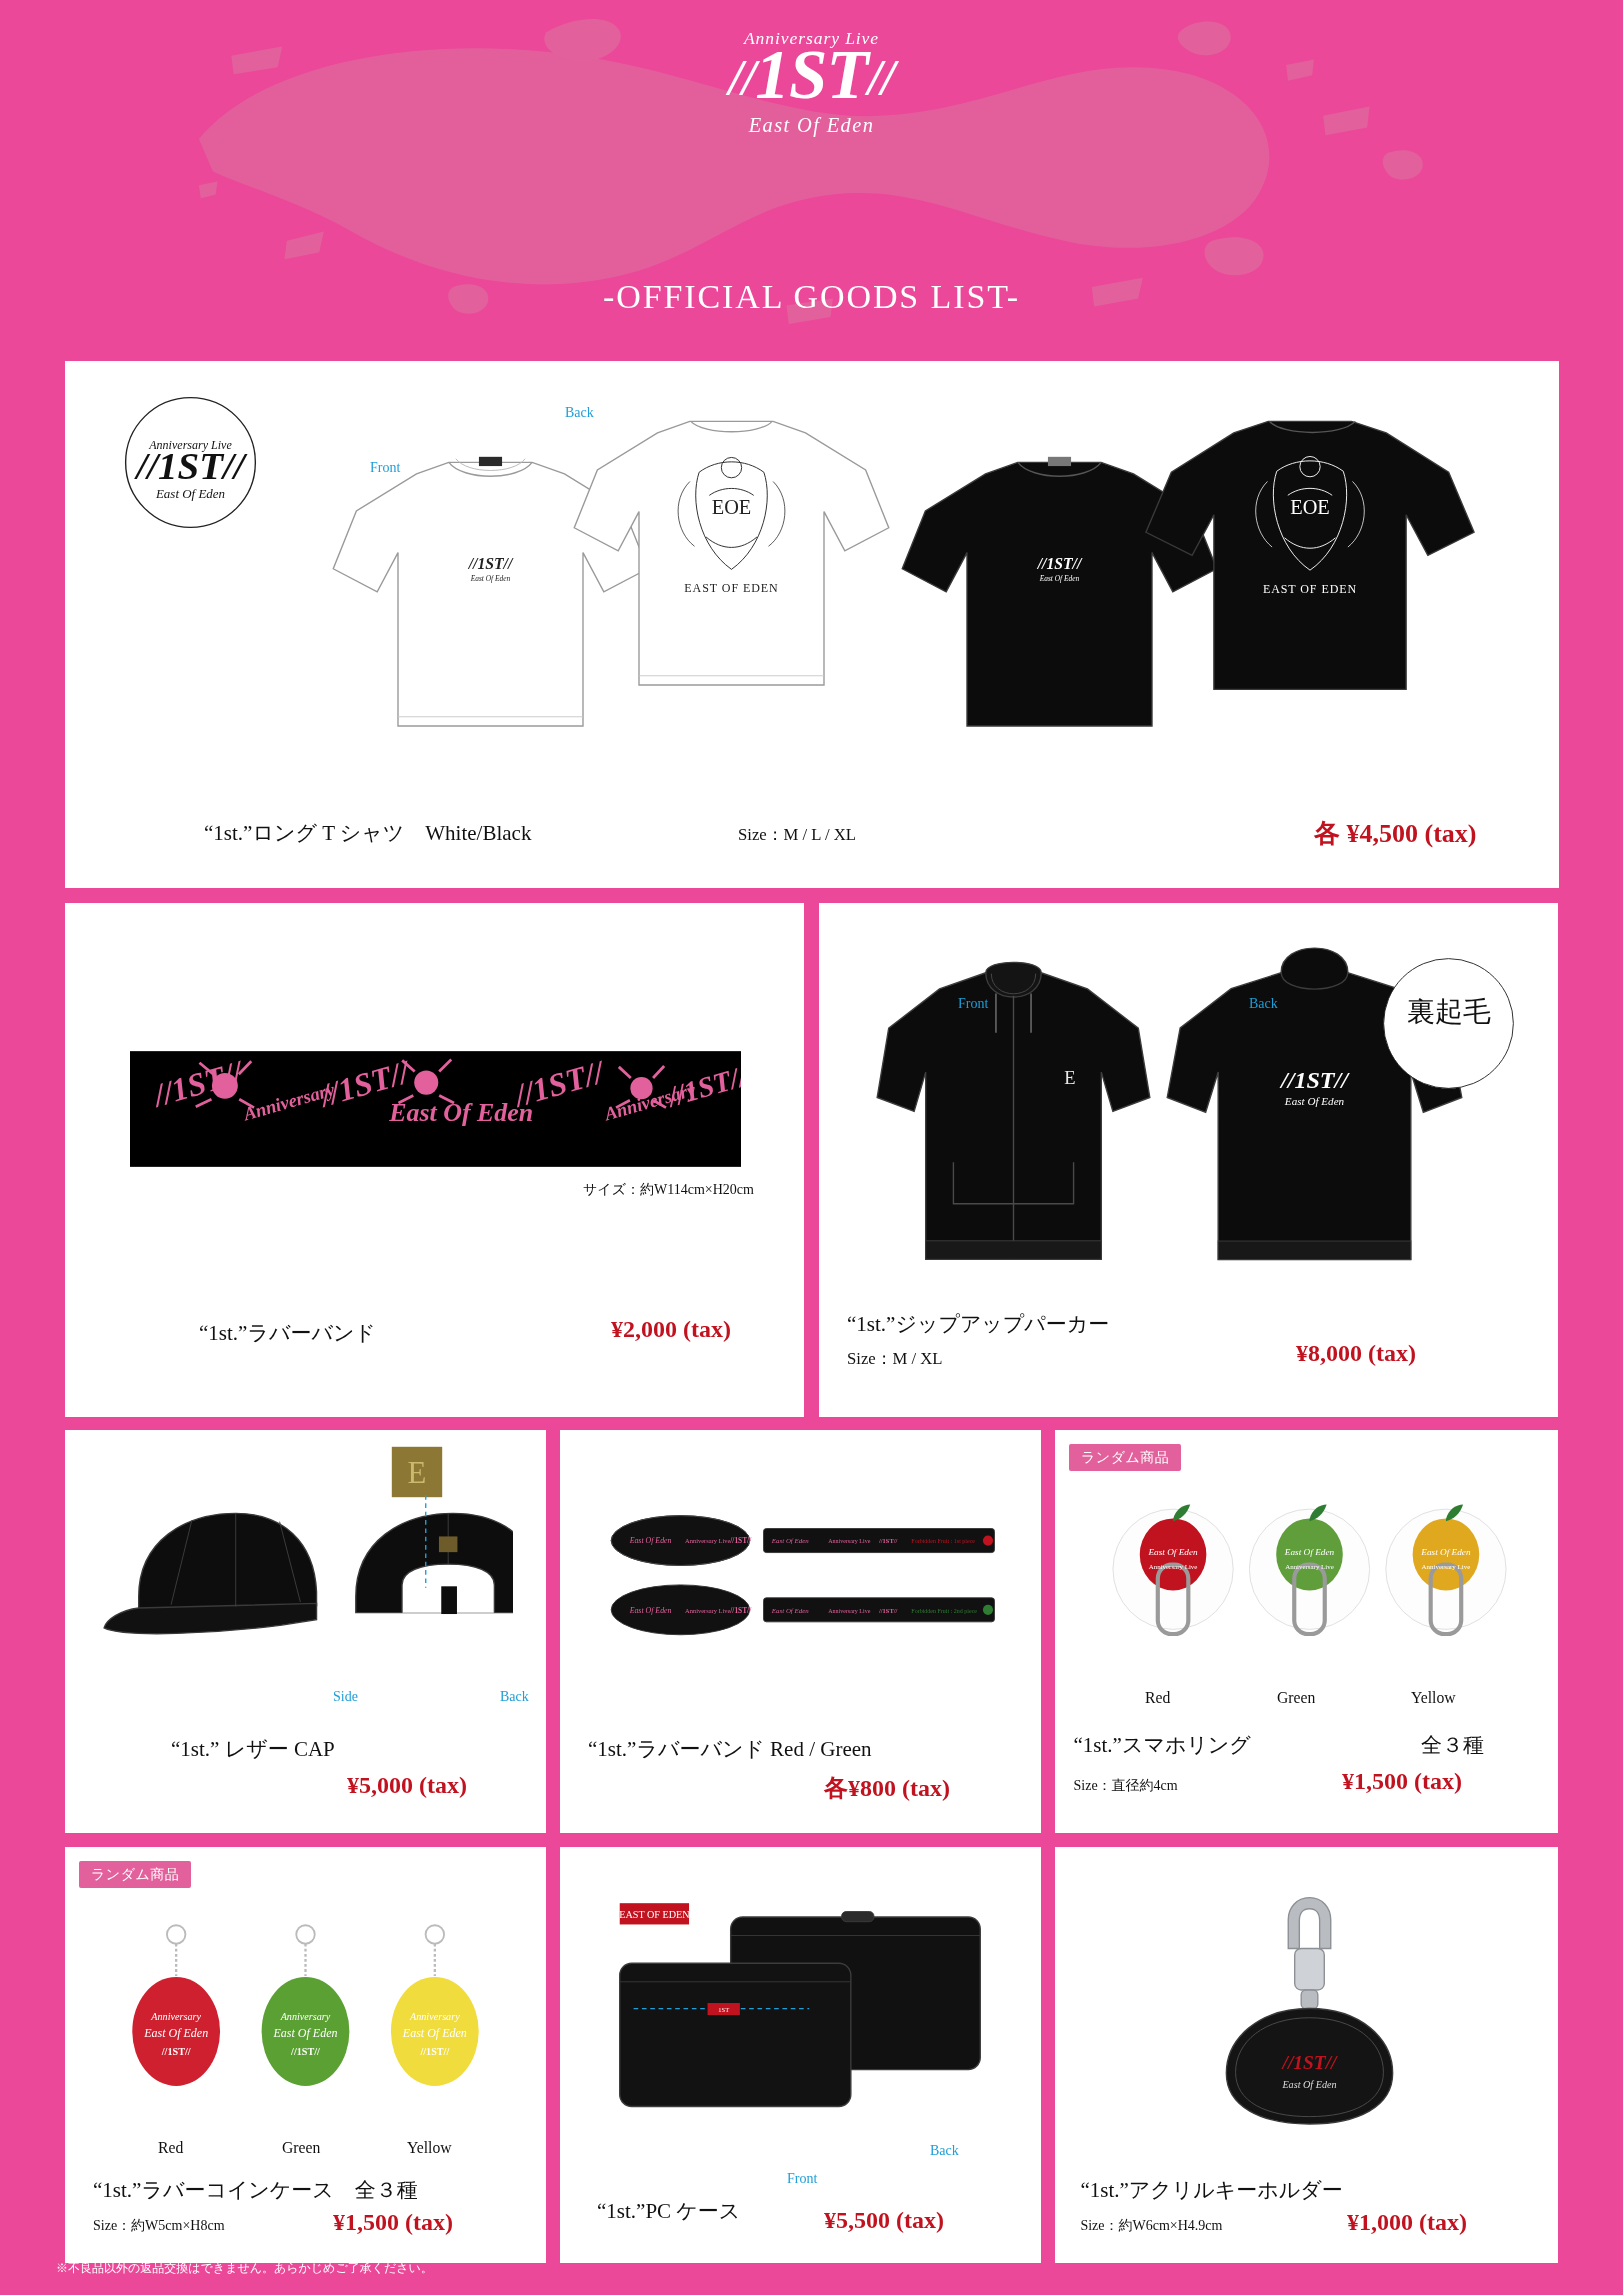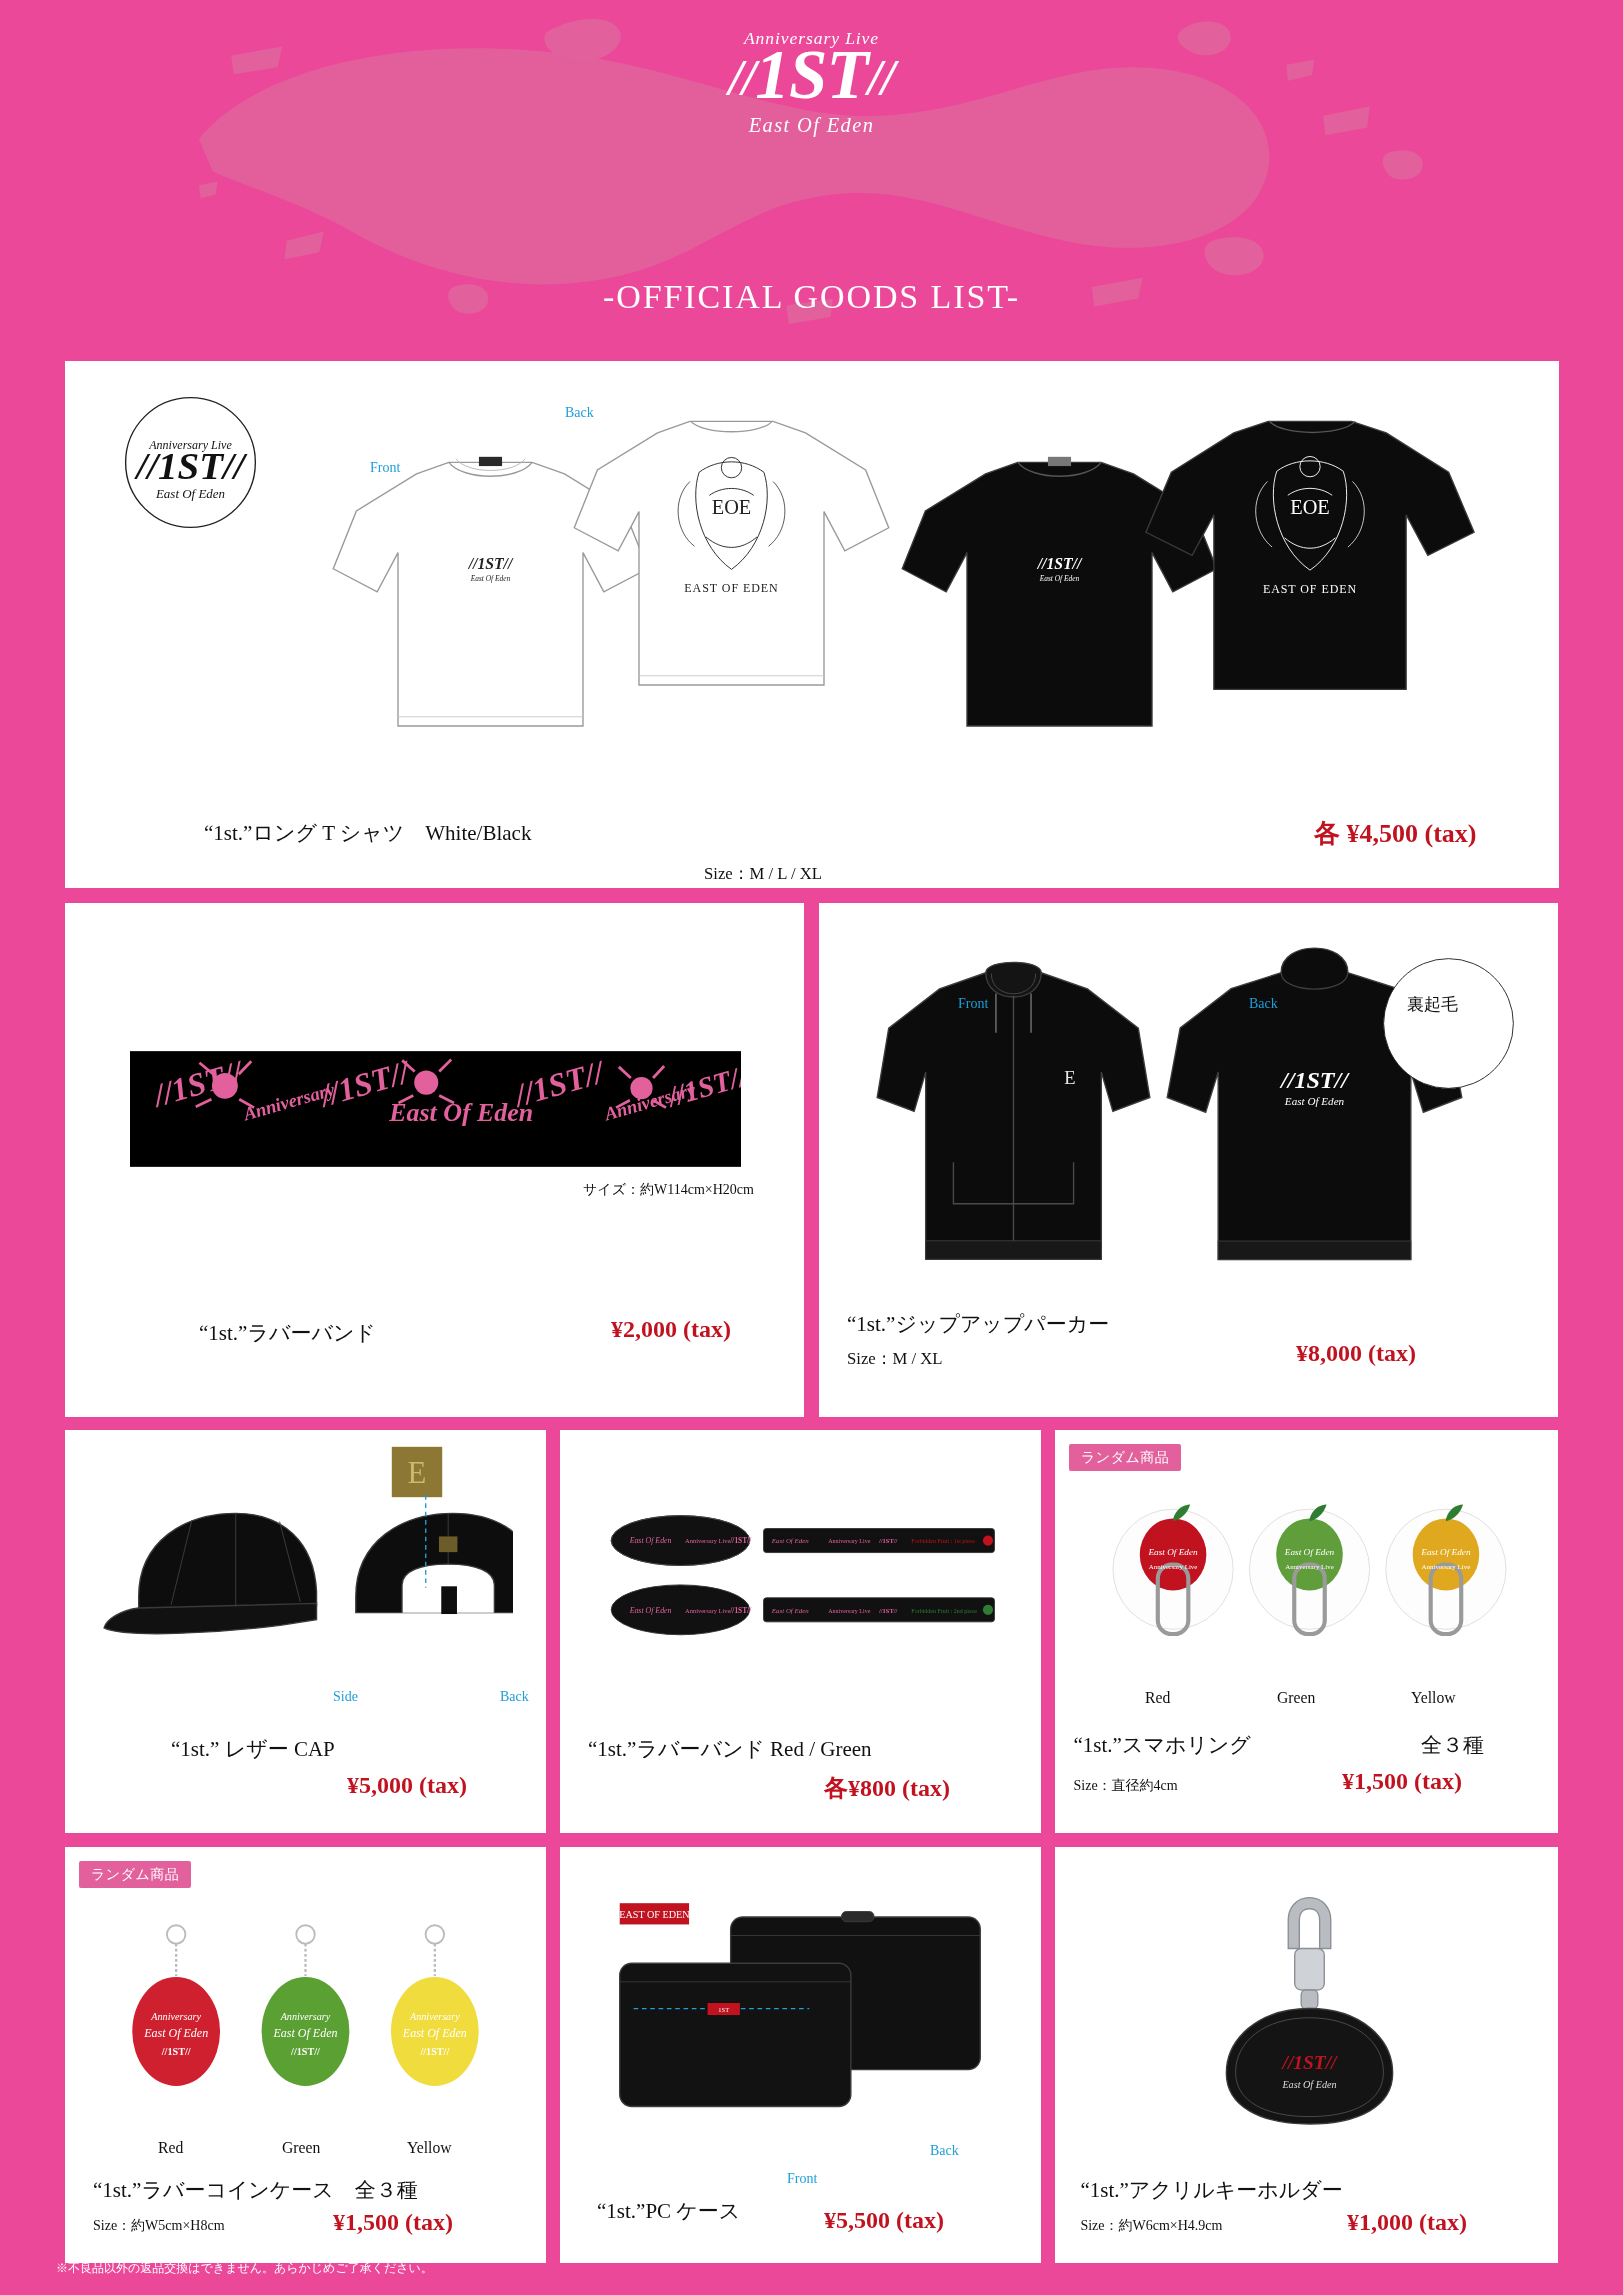--- a/index.html
+++ b/index.html
@@ -135,21 +135,21 @@
           <path d="M-92,-100 C-132,-60 -122,10 -82,42" stroke-width="1.6"></path>
           <path d="M92,-100 C132,-60 122,10 82,42" stroke-width="1.6"></path>
         </g>
         <text x="380" y="442" font-size="26" letter-spacing="2" font-family="Liberation Serif, serif" text-anchor="middle" fill="#fff">EAST OF EDEN</text>
       </svg>
 
       <span class="lbl-blue" style="left:305px;top:99px;">Front</span>
       <span class="lbl-blue" style="left:500px;top:44px;">Back</span>
 
       <span class="cap-text name" style="left:139px;top:458px;">“1st.”ロング T シャツ　White/Black</span>
-      <span class="cap-text size" style="left:639px;top:462px;margin-top:39px;">Size：M / L / XL</span>
+      <span class="cap-text size" style="left:673px;top:462px;">Size：M / L / XL</span>
       <span class="cap-text price price-lg" style="left:1249px;top:455px;">各 ¥4,500 (tax)</span>
     </div>
 
     <div class="card" style="left:65px;top:551px;width:739px;height:514px;">
       <svg style="position:absolute;left:65px;top:148px;" width="611" height="116" viewBox="0 0 1320 250">
         <rect x="0" y="0" width="1320" height="250" fill="#000"></rect>
         <g fill="#e2619c" font-family="Liberation Serif, serif" font-style="italic" font-weight="bold">
           <text x="60" y="120" font-size="70" transform="rotate(-16 60 120)">//1ST//</text>
           <text x="250" y="150" font-size="40" transform="rotate(-16 250 150)">Anniversary</text>
           <text x="420" y="120" font-size="70" transform="rotate(-16 420 120)">//1ST//</text>
@@ -191,21 +191,21 @@
         <rect x="132" y="650" width="416" height="40" fill="#181818" stroke="#3d3d3d" stroke-width="2"></rect>
         <text x="340" y="320" font-size="52" font-family="Liberation Serif, serif" font-style="italic" font-weight="bold" text-anchor="middle" fill="#fff">//1ST//</text>
         <text x="340" y="356" font-size="24" font-family="Liberation Serif, serif" font-style="italic" text-anchor="middle" fill="#fff">East Of Eden</text>
       </svg>
 
       <svg style="position:absolute;left:560px;top:51px;" width="139" height="139" viewBox="0 0 300 300">
         <circle cx="150" cy="150" r="140" fill="#fff" stroke="#222" stroke-width="2"></circle>
       </svg>
       <span class="lbl-blue" style="left:139px;top:93px;">Front</span>
       <span class="lbl-blue" style="left:430px;top:93px;">Back</span>
-      <span class="lbl-black" style="left:588px;top:90px;font-size:17px;">裏起毛</span>
+      <span class="lbl-black" style="left:588px;top:90px;font-size:28px;">裏起毛</span>
 
       <span class="cap-text name" style="left:28px;top:407px;">“1st.”ジップアップパーカー</span>
       <span class="cap-text size" style="left:28px;top:444px;">Size：M / XL</span>
       <span class="cap-text price" style="left:477px;top:437px;">¥8,000 (tax)</span>
     </div>
 
     <div class="card" style="left:65px;top:1078px;width:481px;height:403px;">
       <svg style="position:absolute;left:32px;top:51px;" width="416" height="194" viewBox="0 0 900 420">
 
         <path d="M90,250 C90,130 190,70 300,70 C400,70 470,130 475,240 L475,270 L90,280 Z" fill="#0d0d0d" stroke="#3a3a3a" stroke-width="3"></path>

